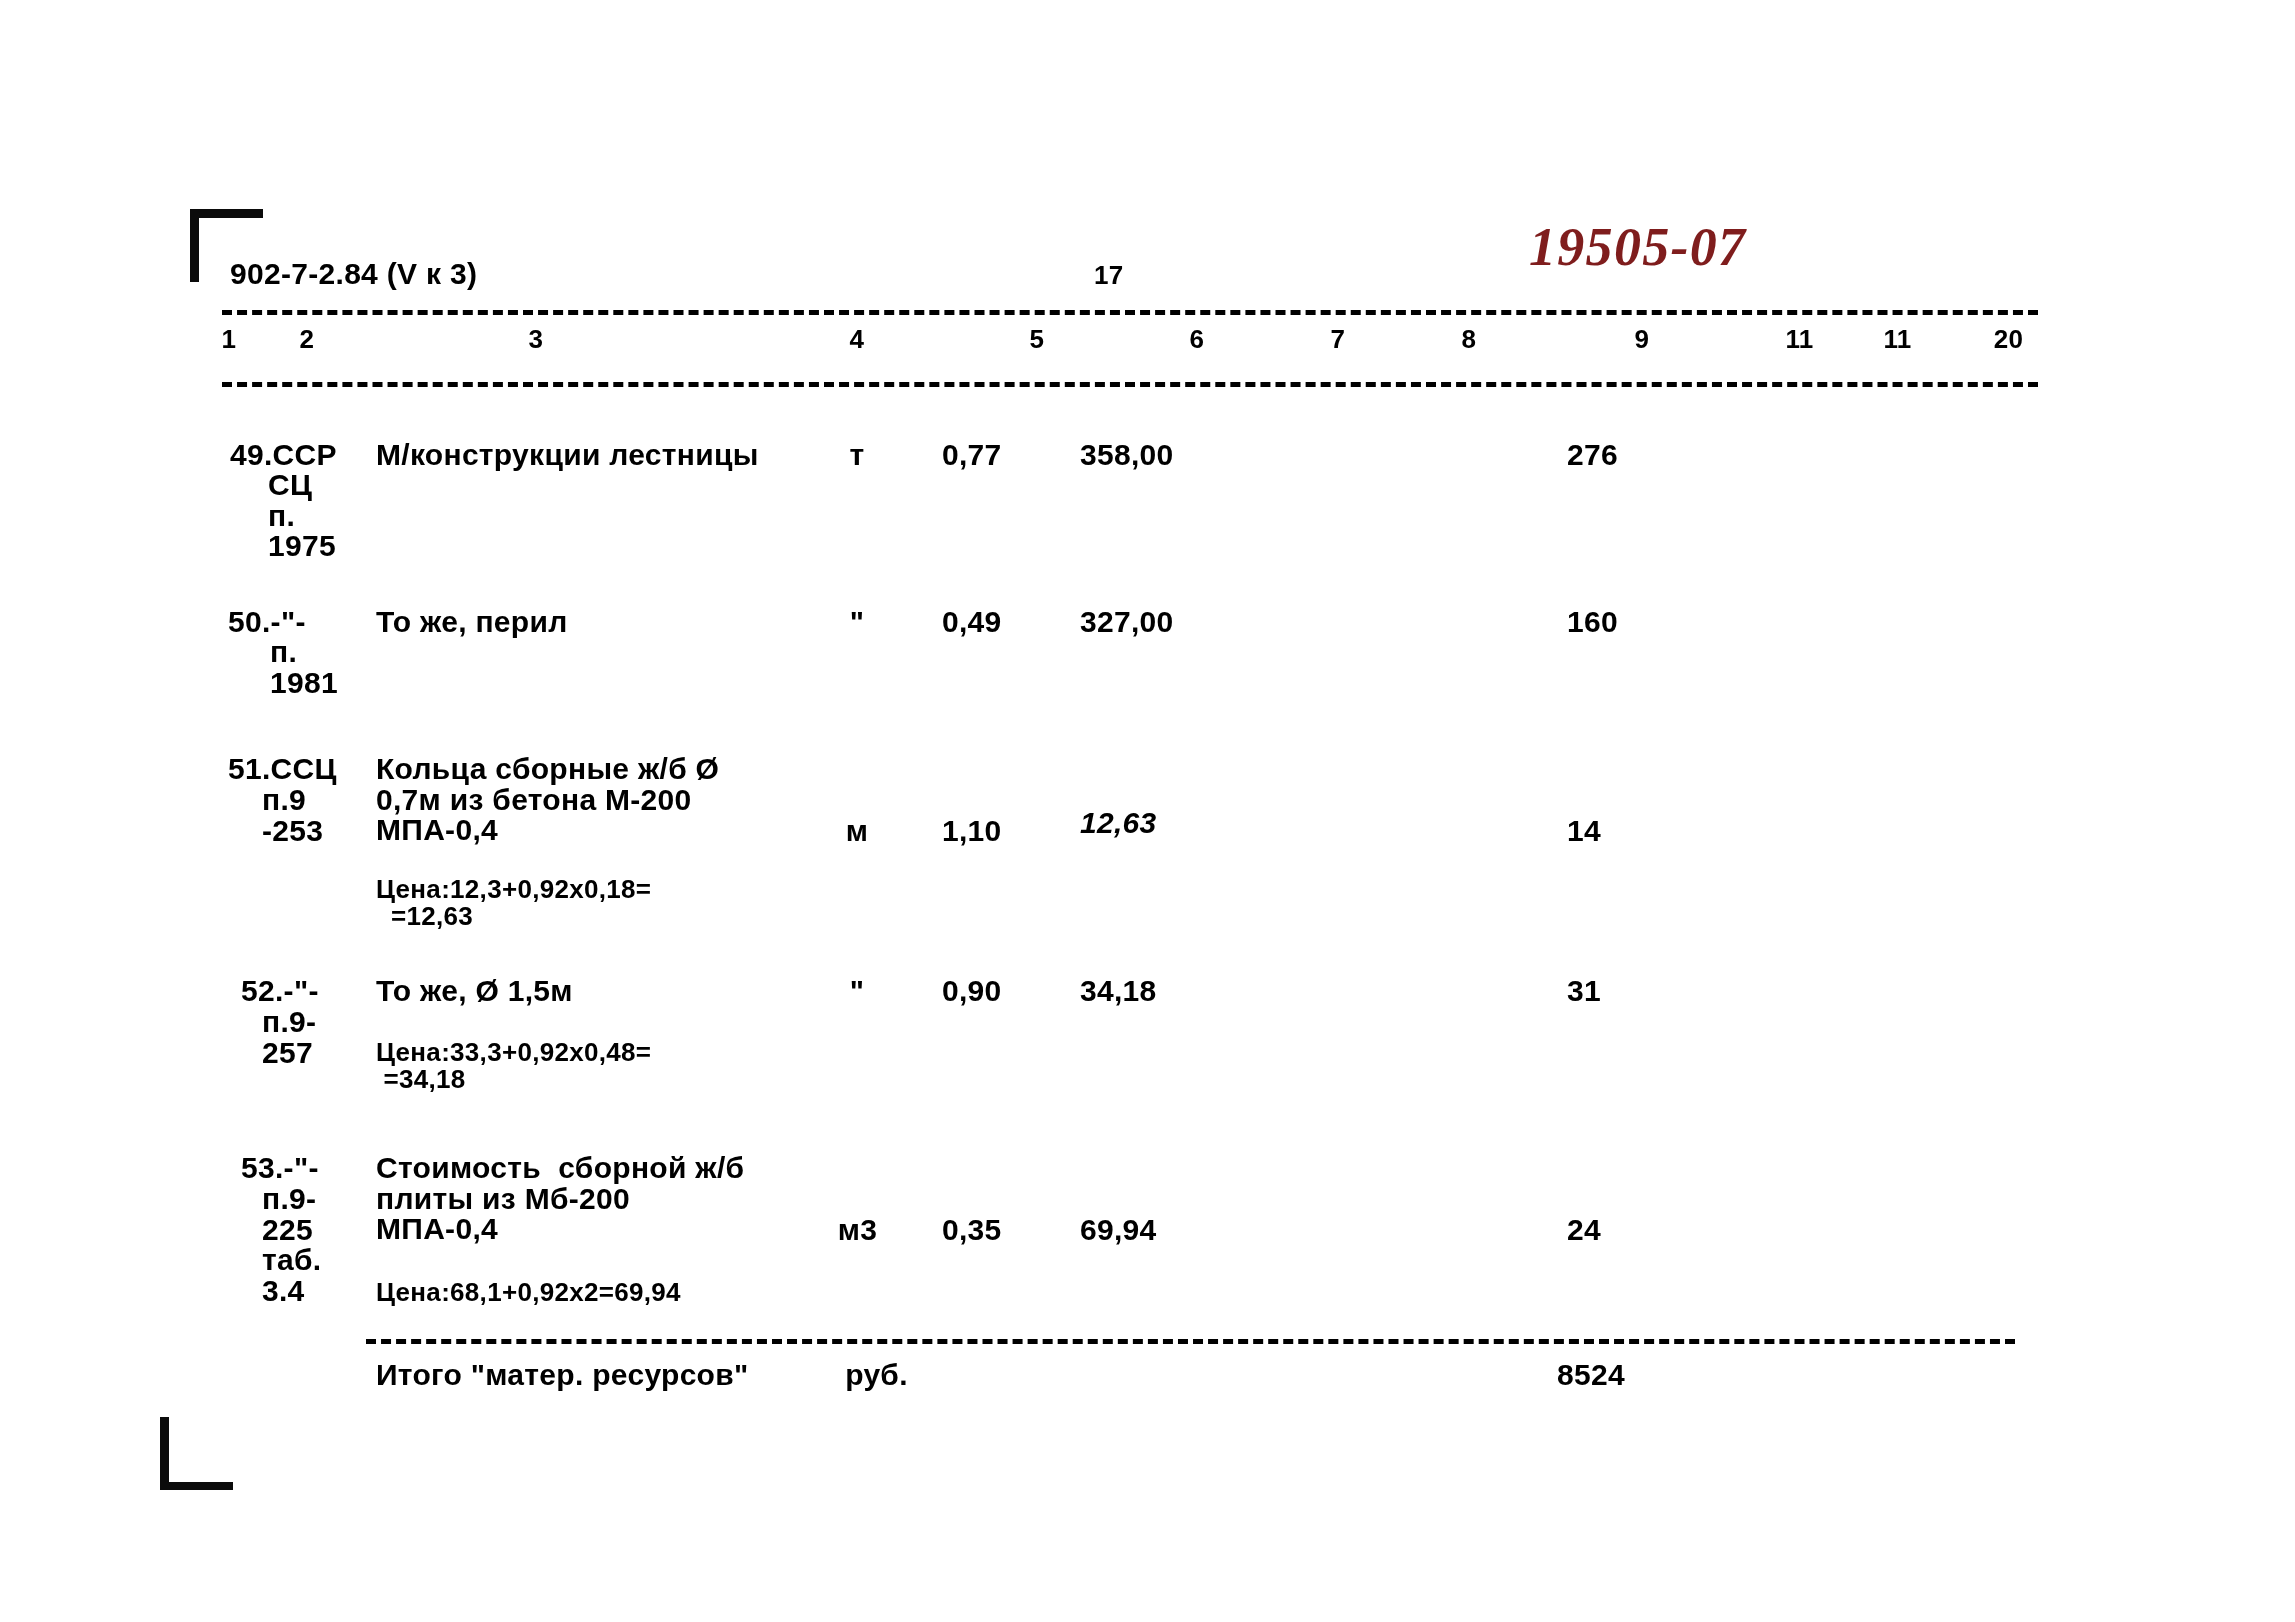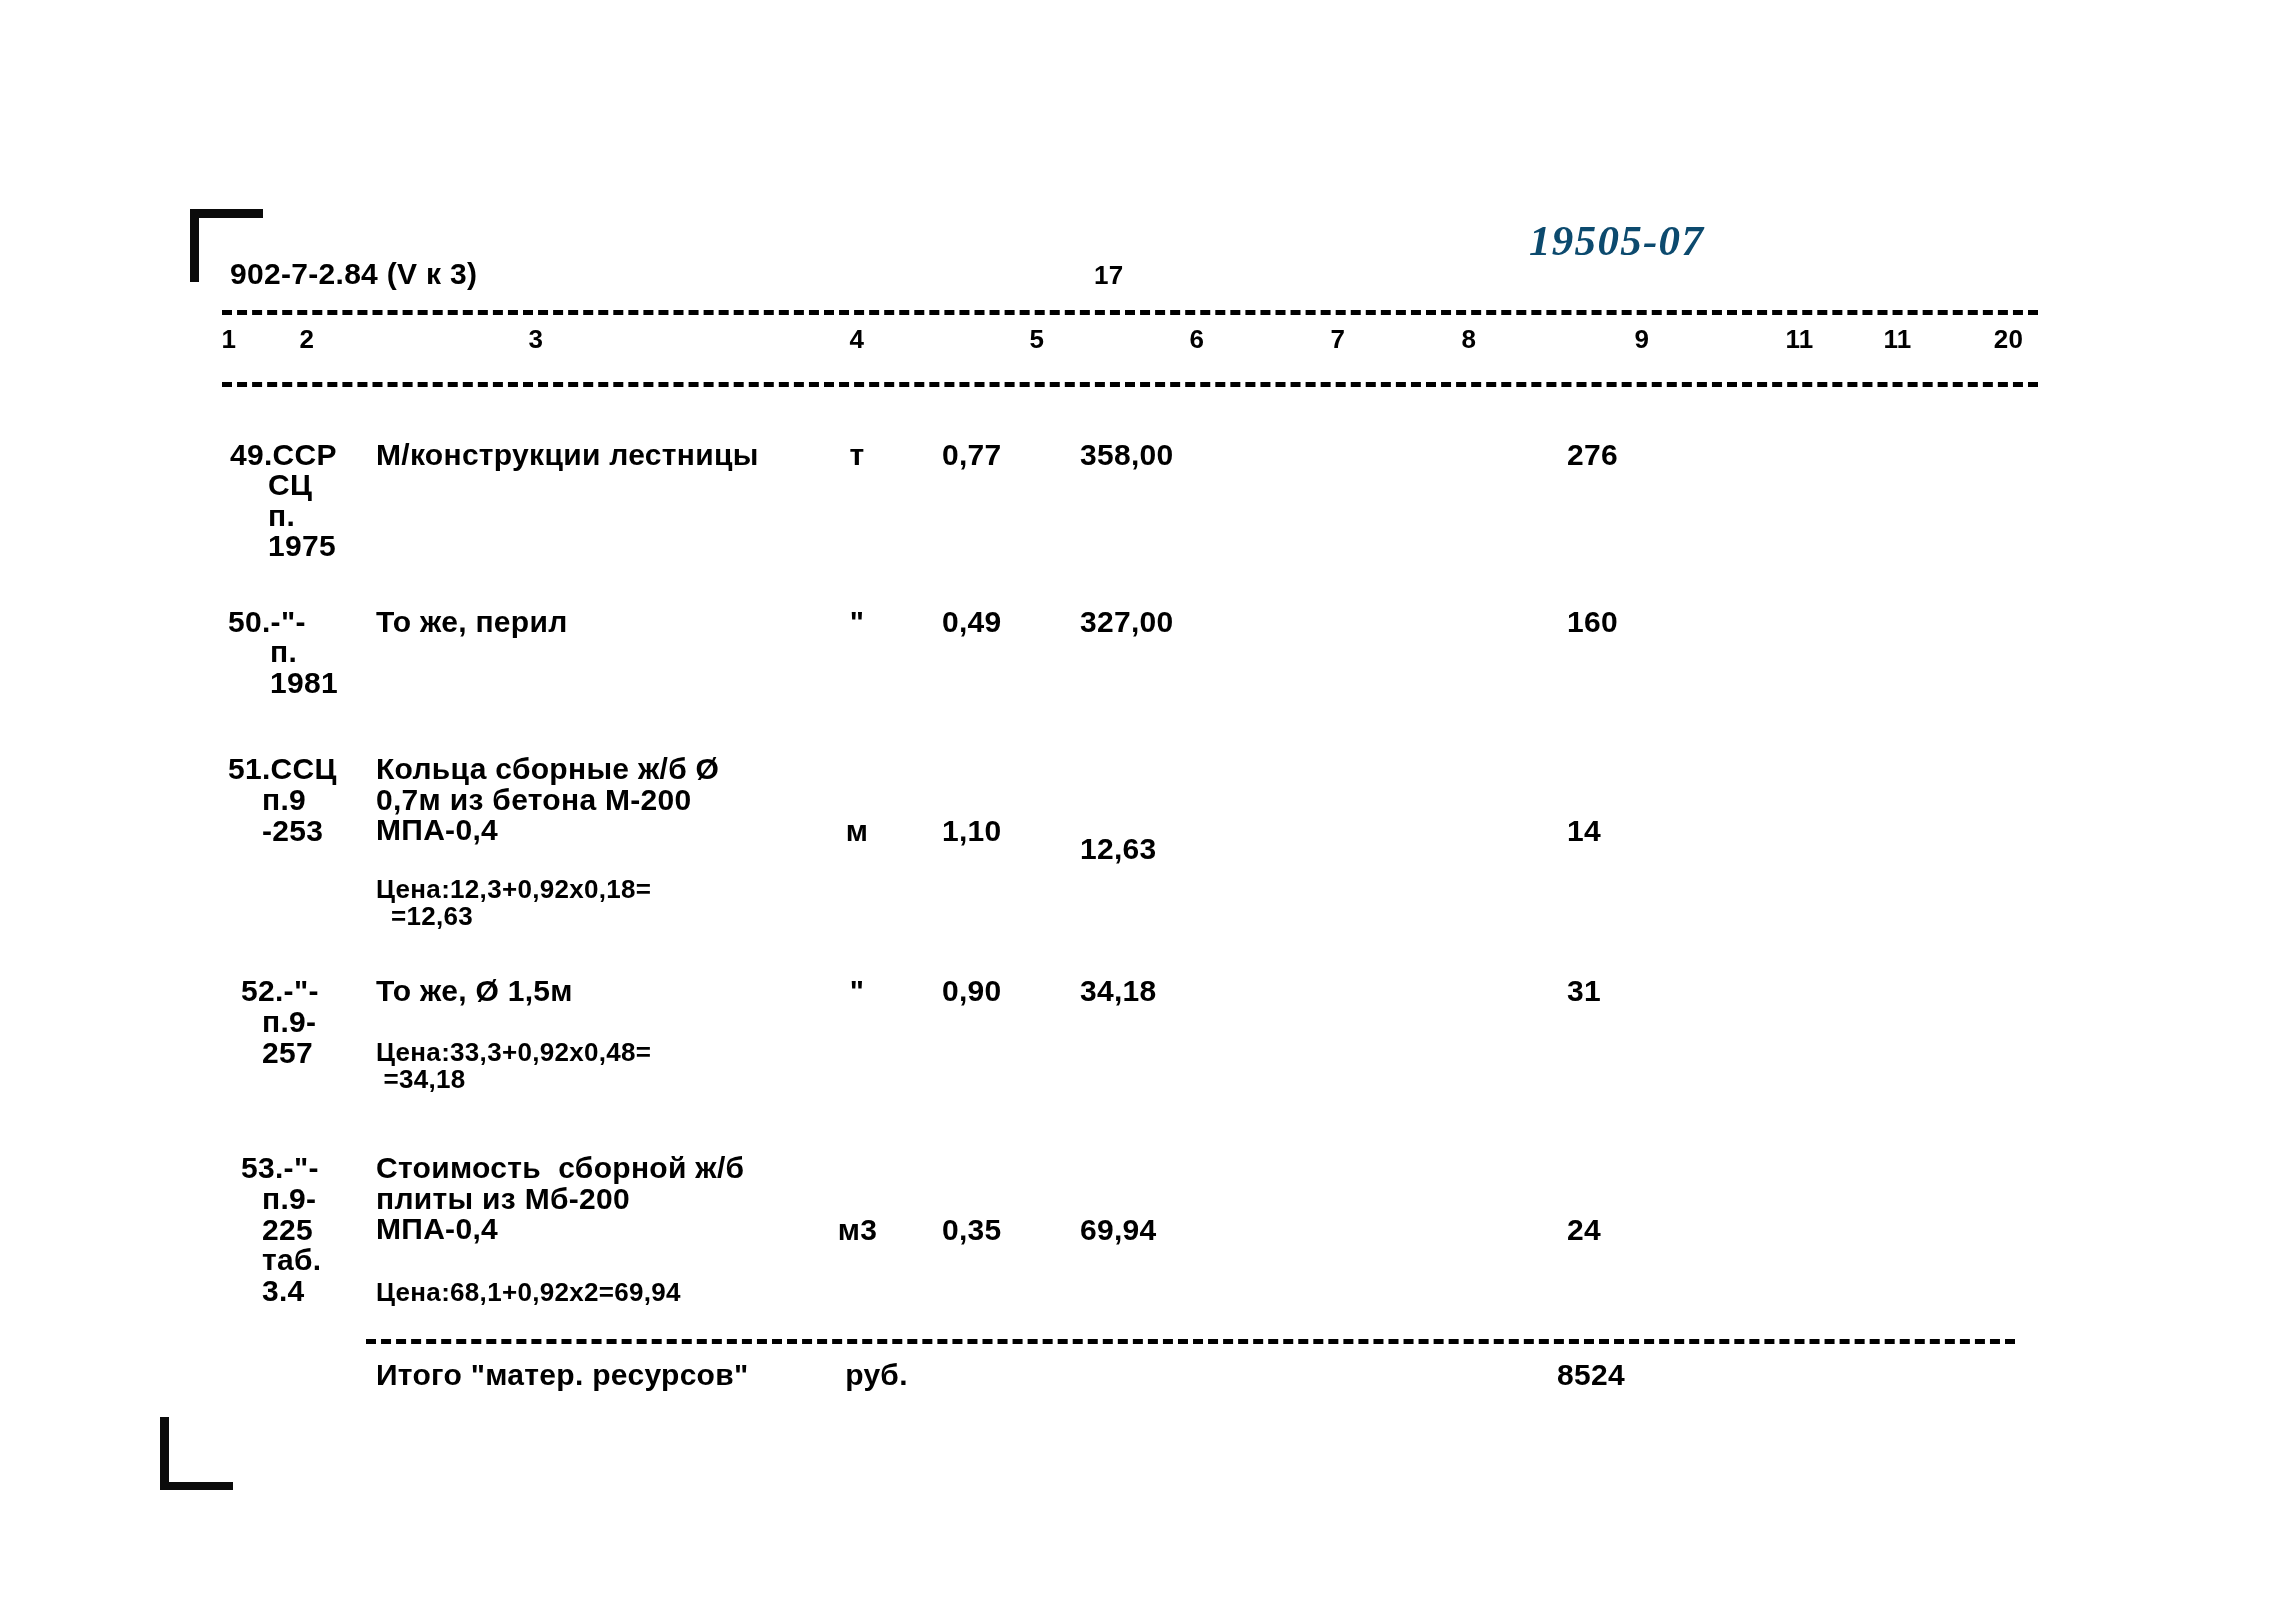--- a/index.html
+++ b/index.html
@@ -68,23 +68,23 @@
     top: 262px;
     font-size: 26px;
   }
   .hand-no {
     position: absolute;
     left: 1529px;
     top: 216px;
     font-family: "Liberation Serif", serif;
     font-weight: bold;
     font-style: italic;
-    font-size: 43px;
+    font-size: 54px;
     letter-spacing: 1.3px;
-    color: #0c4a6e;
+    color: #7f1d1d;
     white-space: pre;
   }
 
   
   .rule {
     position: absolute;
     height: 0;
     border-top: 5.9px dashed #000;
     left: 222px;
     width: 1816px;
@@ -174,21 +174,21 @@
     <div class="tw cell cell-num" style="left:1080px;top:0;width:154px;">327,00</div>
     <div class="tw cell cell-num" style="left:1567px;top:0;width:98px;">160</div>
   </div>
 
   <div class="rowblock" style="left:0;top:754px;width:2295px;">
     <div class="tw cell cell-code" style="left:228px;top:0;">51.ССЦ</div>
     <div class="tw cell cell-code multiline" style="left:262px;top:31px;"><span>п.9</span><br><span>-253</span></div>
     <div class="tw cell cell-desc multiline" style="left:376px;top:0;"><span>Кольца сборные ж/б Ø</span><br><span>0,7м из бетона М-200</span><br><span>МПА-0,4</span></div>
     <div class="tw cell cell-unit" style="left:821px;top:62px;width:72px;">м</div>
     <div class="tw cell cell-num" style="left:942px;top:62px;width:121px;">1,10</div>
-    <div class="tw cell cell-num" style="left:1080px;top:80px;width:154px;">12,63</div>
+    <div class="tw cell cell-num" style="left:1080px;top:54px;width:154px;font-style:italic;">12,63</div>
     <div class="tw cell cell-num" style="left:1567px;top:62px;width:98px;">14</div>
     <div class="tw note multiline" style="position:absolute;left:376px;top:122px;"><span>Цена:12,3+0,92х0,18=</span><br><span>  =12,63</span></div>
   </div>
 
   <div class="rowblock" style="left:0;top:976px;width:2295px;">
     <div class="tw cell cell-code" style="left:241px;top:0;">52.-"-</div>
     <div class="tw cell cell-code multiline" style="left:262px;top:31px;"><span>п.9-</span><br><span>257</span></div>
     <div class="tw cell cell-desc" style="left:376px;top:0;">То же, Ø 1,5м</div>
     <div class="tw cell cell-unit" style="left:821px;top:0;width:72px;">"</div>
     <div class="tw cell cell-num" style="left:942px;top:0;width:121px;">0,90</div>

